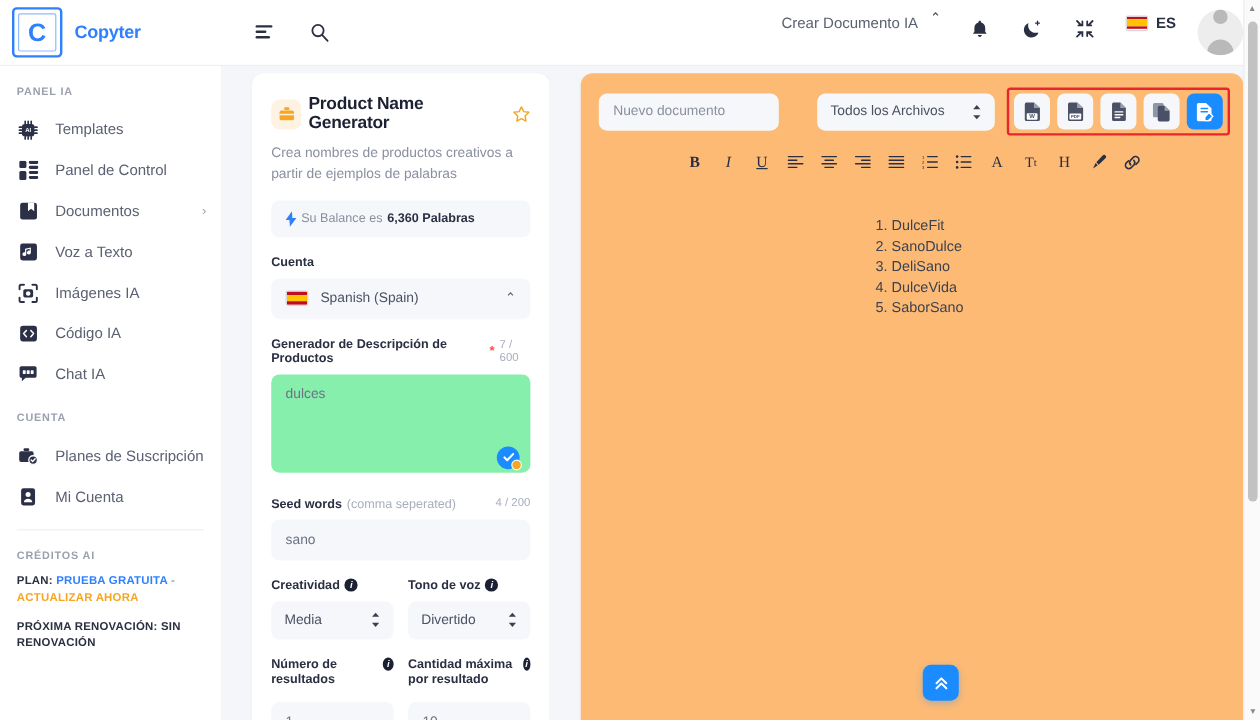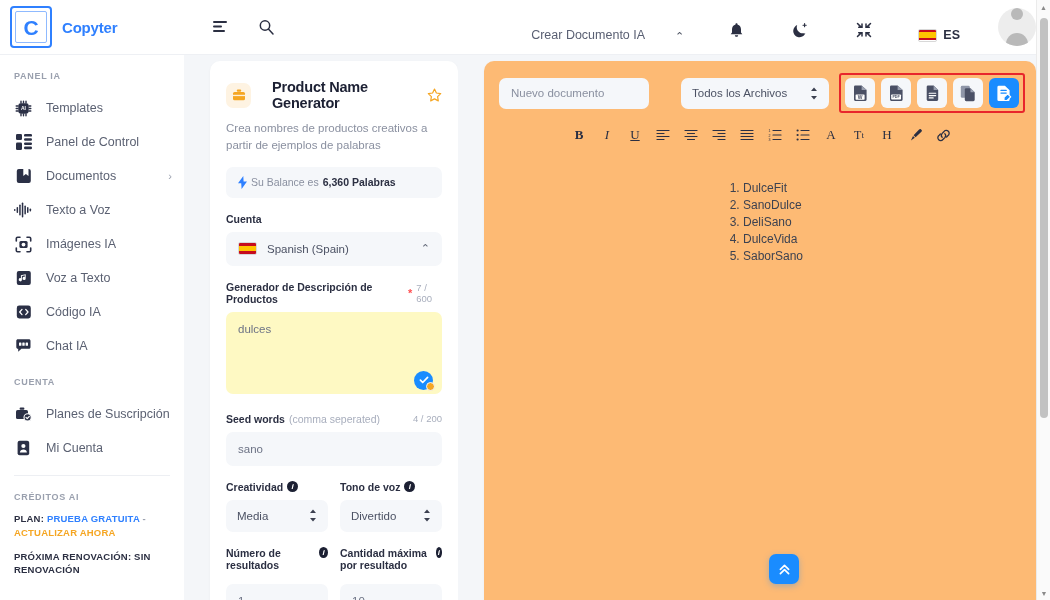--- a/index.html
+++ b/index.html
@@ -45,21 +45,21 @@
   .brand-name {
     font-size: 15px; font-weight: bold; color: #2f80ff;
     letter-spacing: -0.2px;
   }
   .hdr-ico {
     width: 32px; height: 32px;
     display: flex; align-items: center; justify-content: center;
     color: #2b2f42; cursor: pointer;
   }
   .hdr-left-icons { display: flex; align-items: center; gap: 14px; margin-left: 24px; }
-  .hdr-right { margin-left: auto; display: flex; align-items: flex-end; gap: 20px; }
+  .hdr-right { margin-left: auto; display: flex; align-items: flex-start; gap: 0; }
   .create-doc {
     font-size: 12.5px; color: #5a6073; padding: 4px 6px; cursor: pointer;
     white-space: nowrap;
   }
   .caret-up { color: #4a5060; font-size: 11px; padding: 0 10px 3px 4px; cursor: pointer; }
   .hdr-right .hdr-ico { margin: 0 6px; }
   .lang-pill {
     display: flex; align-items: center; gap: 6px; padding: 4px 8px;
     cursor: pointer; margin-left: 4px;
   }
@@ -124,21 +124,21 @@
   .gutter { width: 26px; min-width: 26px; background: #f4f6f9; }
   .form-col {
     width: 248px; min-width: 248px;
     background: #ffffff;
     border-radius: 10px 10px 0 0;
     margin-top: 6px;
     padding: 18px 16px 0 16px;
     overflow: hidden;
     box-shadow: 0 1px 3px rgba(26,32,56,0.04);
   }
-  .tpl-head { display: flex; align-items: center; gap: 21px; }
+  .tpl-head { display: flex; align-items: center; gap: 6px; }
   .tpl-badge {
     width: 25px; height: 25px; min-width: 25px; border-radius: 7px;
     background: #fef3e2; display: flex; align-items: center; justify-content: center;
   }
   .tpl-title { font-size: 14.5px; font-weight: bold; color: #1c2033; letter-spacing: -0.2px; }
   .tpl-star { margin-left: auto; color: #f5a623; font-size: 15px; cursor: pointer; }
   .tpl-desc {
     font-size: 11.5px; color: #8a90a0; line-height: 1.5;
     margin-top: 9px;
   }
@@ -162,21 +162,21 @@
     align-items: center; justify-content: center; font-weight: bold; font-style: italic;
   }
   .sel {
     background: #f5f7fa; border-radius: 7px; height: 34px;
     display: flex; align-items: center; padding: 0 12px; gap: 10px;
     font-size: 11.5px; color: #4c5264; cursor: pointer;
   }
   .sel .chev { margin-left: auto; color: #626878; font-size: 11px; }
   .ta-wrap { position: relative; }
   .ta {
-    background: #fef9c3; border-radius: 7px; height: 82px;
+    background: #86efac; border-radius: 7px; height: 82px;
     padding: 11px 12px; font-size: 11.5px; color: #6d7385;
     border: none; width: 100%; resize: none; outline: none;
     font-family: "Liberation Sans", sans-serif;
   }
   .grammar-dot {
     position: absolute; right: 9px; bottom: 8px;
     width: 19px; height: 19px; border-radius: 50%; background: #1a8cff;
     display: flex; align-items: center; justify-content: center;
     color: #fff; font-size: 10px; cursor: pointer;
   }
@@ -390,61 +390,45 @@
         <span class="nav-ico">
           <svg width="16" height="16" viewBox="0 0 16 16">
             <rect x="0.8" y="1" width="14" height="14" rx="2" fill="#2b3046"></rect>
             <path d="M7.3 1h5.2v7l-2.6-2-2.6 2z" fill="#ffffff"></path>
           </svg>
         </span>
         <span class="nav-label">Documentos</span>
         <span class="nav-chev">›</span>
       </div>
 
-      <div class="nav-item">
-        <span class="nav-ico">
-          <svg width="19" height="16" viewBox="0 0 19 16">
-            <g fill="#2b3046">
-              <rect x="0" y="7" width="1.5" height="2" rx="0.7"></rect>
-              <rect x="2.6" y="5" width="1.5" height="6" rx="0.7"></rect>
-              <rect x="5.2" y="2.5" width="1.5" height="11" rx="0.7"></rect>
-              <rect x="7.8" y="0.5" width="1.5" height="15" rx="0.7"></rect>
-              <rect x="10.4" y="3.5" width="1.5" height="9" rx="0.7"></rect>
-              <rect x="13" y="5" width="1.5" height="6" rx="0.7"></rect>
-              <rect x="15.6" y="6.5" width="1.5" height="3" rx="0.7"></rect>
-            </g>
-          </svg>
-        </span>
-        <span class="nav-label">Texto a Voz</span>
+
+      <div class="nav-item">
+        <span class="nav-ico">
+          <svg width="16" height="16" viewBox="0 0 16 16">
+            <rect x="0.8" y="1" width="14" height="14" rx="2" fill="#2b3046"></rect>
+            <path d="M9.7 4.2v4.3a1.6 1.6 0 1 1-1-1.5V5.3l-2.8.8v3.7a1.6 1.6 0 1 1-1-1.5V5.2z" fill="#ffffff"></path>
+          </svg>
+        </span>
+        <span class="nav-label">Voz a Texto</span>
       </div>
 
       <div class="nav-item">
         <span class="nav-ico">
           <svg width="17" height="17" viewBox="0 0 17 17">
             <g stroke="#2b3046" stroke-width="1.6" fill="none" stroke-linecap="round">
               <path d="M1.3 5V2.6c0-.7.6-1.3 1.3-1.3H5"></path>
               <path d="M12 1.3h2.4c.7 0 1.3.6 1.3 1.3V5"></path>
               <path d="M15.7 12v2.4c0 .7-.6 1.3-1.3 1.3H12"></path>
               <path d="M5 15.7H2.6c-.7 0-1.3-.6-1.3-1.3V12"></path>
             </g>
             <rect x="4.4" y="5" width="8.2" height="7" rx="1.5" fill="#2b3046"></rect>
             <circle cx="8.5" cy="8.6" r="1.9" fill="#ffffff"></circle>
           </svg>
         </span>
         <span class="nav-label">Imágenes IA</span>
-      </div>
-
-      <div class="nav-item">
-        <span class="nav-ico">
-          <svg width="16" height="16" viewBox="0 0 16 16">
-            <rect x="0.8" y="1" width="14" height="14" rx="2" fill="#2b3046"></rect>
-            <path d="M9.7 4.2v4.3a1.6 1.6 0 1 1-1-1.5V5.3l-2.8.8v3.7a1.6 1.6 0 1 1-1-1.5V5.2z" fill="#ffffff"></path>
-          </svg>
-        </span>
-        <span class="nav-label">Voz a Texto</span>
       </div>
 
       <div class="nav-item">
         <span class="nav-ico">
           <svg width="16" height="16" viewBox="0 0 16 16">
             <rect x="0.8" y="1.5" width="14" height="13" rx="2.4" fill="#2b3046"></rect>
             <path d="M6 5.4L3.7 8 6 10.6M9.7 5.4L12 8l-2.3 2.6" stroke="#ffffff" stroke-width="1.3" fill="none" stroke-linecap="round" stroke-linejoin="round"></path>
           </svg>
         </span>
         <span class="nav-label">Código IA</span>

